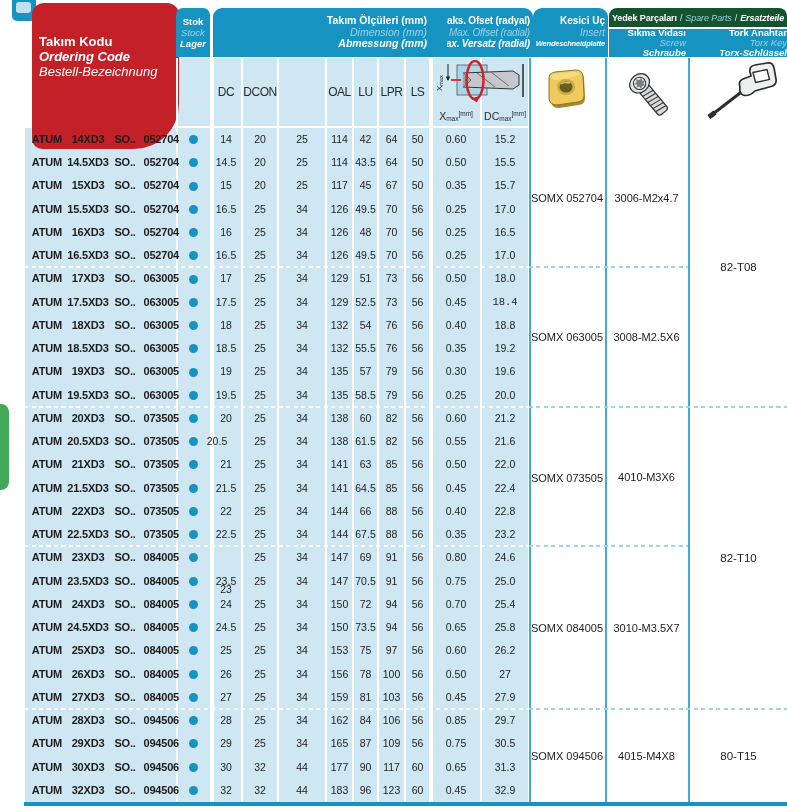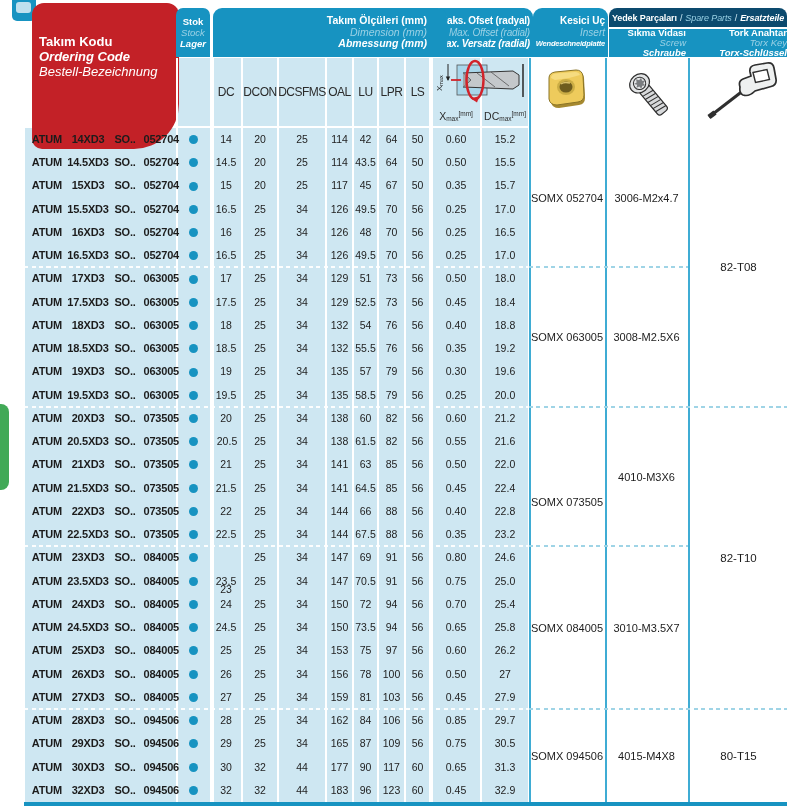--- a/index.html
+++ b/index.html
@@ -20,21 +20,21 @@
   
   .band{position:absolute;top:8px;height:49px;background:#1793C1;color:#fff;border-radius:9px 9px 0 0;display:flex;flex-direction:column;justify-content:center;font-size:10.5px;line-height:11.5px;z-index:2}
   .band .l1{font-weight:bold}
   .band .l2{font-style:italic;color:#9AD1E5}
   .band .l3{font-weight:bold;font-style:italic}
   .stok-band{left:176px;width:34px;align-items:center;font-size:9.5px;line-height:11px;border-radius:7px 7px 0 0}
   .dims-band{left:213px;width:214px;text-align:right;padding-right:20px}
   .offset-band{left:431px;width:99px;text-align:right;padding-right:3px;font-size:10px;letter-spacing:-0.2px}
   .insert-band{left:533px;width:72px;text-align:right;padding-right:3px;font-size:10px}
   .insert-band .l3{font-size:7.5px;letter-spacing:-0.2px}
-  .spare-strip{position:absolute;left:609px;top:8px;width:178px;height:19px;background:#0c4a6e;border-radius:8px 8px 0 0;color:#fff;font-size:9px;letter-spacing:-0.1px;display:flex;align-items:center;justify-content:center;gap:3px;z-index:2}
+  .spare-strip{position:absolute;left:609px;top:8px;width:178px;height:19px;background:#14532d;border-radius:8px 8px 0 0;color:#fff;font-size:9px;letter-spacing:-0.1px;display:flex;align-items:center;justify-content:center;gap:3px;z-index:2}
   .spare-strip .p1{font-weight:bold}
   .spare-strip .p2{font-style:italic;color:#9AD1E5}
   .spare-strip .p3{font-weight:bold;font-style:italic}
   .spare-strip .sep{color:#cfeaf4}
   .screw-band{left:609px;top:29px;width:77px;height:28px;border-radius:0;font-size:9.5px;line-height:10px;text-align:right;padding-right:4px}
   .torx-band{left:690px;top:29px;width:97px;height:28px;border-radius:0;font-size:9.5px;line-height:10px;text-align:right;padding-right:8px}
 
   
   .subheader-bg{position:absolute;left:176px;top:58px;width:352px;height:68px;background:#CEE7F2;z-index:1}
   .rows-bg{position:absolute;left:25px;top:128px;width:503px;height:674px;background:#CEE7F2;z-index:1}
@@ -185,21 +185,20 @@
     <line x1="11" y1="57" x2="46" y2="30" stroke="#2f2f2f" stroke-width="3"></line>
     <line x1="11" y1="57" x2="17" y2="52.5" stroke="#2f2f2f" stroke-width="5.2"></line>
     <path d="M42 27 Q40 21 45 19 L53 16 L52 12 Q51 6 57 5 L69 3 Q75 2 76 8 L78 19 Q79 25 73 26.5 L57 31 Q51 37 45 35 Q41 33 42 27 Z" fill="#EEF0F0" stroke="#2f2f2f" stroke-width="1.7"></path>
     <path d="M55 12.5 L69 9.5 L71.5 19.5 L57.5 22.5 Z" fill="#fff" stroke="#2f2f2f" stroke-width="1.4"></path>
   </svg>
 
   <div class="bottom-bar"></div>
 
 <div class="dim-label" style="left: 211px; width: 30px;">DC</div>
     <div class="dim-label" style="left: 243px; width: 34px;">DCON</div>
-    <div class="dim-label" style="left: 279px; width: 46px;">DCSFMS</div>
     <div class="dim-label" style="left: 327px; width: 25px;">OAL</div>
     <div class="dim-label" style="left: 354px; width: 23px;">LU</div>
     <div class="dim-label" style="left: 379px; width: 25px;">LPR</div>
     <div class="dim-label" style="left: 406px; width: 23px;">LS</div>
     <div class="vsep" style="left: 176px; width: 2px;"></div>
     <div class="vsep" style="left: 210px; width: 3.5px;"></div>
     <div class="vsep" style="left: 241px; width: 2px;"></div>
     <div class="vsep" style="left: 277px; width: 2px;"></div>
     <div class="vsep" style="left: 325px; width: 2px;"></div>
     <div class="vsep" style="left: 352px; width: 2px;"></div>
@@ -361,21 +360,21 @@
         <div class="dot"></div>
       </div>
       <div class="cell" style="left: 211px; width: 30px;">17.5</div>
       <div class="cell" style="left: 243px; width: 34px;">25</div>
       <div class="cell" style="left: 279px; width: 46px;">34</div>
       <div class="cell" style="left: 327px; width: 25px;">129</div>
       <div class="cell" style="left: 354px; width: 23px;">52.5</div>
       <div class="cell" style="left: 379px; width: 25px;">73</div>
       <div class="cell" style="left: 406px; width: 23px;">56</div>
       <div class="cell" style="left: 432px; width: 48px;">0.45</div>
-      <div class="cell" style="left: 482px; width: 46px;">18.4</div>
+      <div class="cell" style="left: 482px; width: 46px; font-family: Liberation Mono, monospace;">18.4</div>
     </div>
     <div class="row" style="top: 313.931px; height: 23.2414px; line-height: 23.2414px;">
       <div class="cell code-cell" style="line-height: 23.2414px;">
         <div class="cb">ATUM</div>
         <div class="cs">18XD3</div>
         <div class="cm">SO..</div>
         <div class="cn">063005</div>
       </div>
       <div class="cell stok-cell">
         <div class="dot"></div>
@@ -473,21 +472,21 @@
     <div class="row" style="top: 430.138px; height: 23.2414px; line-height: 23.2414px;">
       <div class="cell code-cell" style="line-height: 23.2414px;">
         <div class="cb">ATUM</div>
         <div class="cs">20.5XD3</div>
         <div class="cm">SO..</div>
         <div class="cn">073505</div>
       </div>
       <div class="cell stok-cell">
         <div class="dot"></div>
       </div>
-      <div class="cell" style="left: 212px; width: 30px;">20.5</div>
+      <div class="cell" style="left: 202px; width: 30px;">20.5</div>
       <div class="cell" style="left: 243px; width: 34px;">25</div>
       <div class="cell" style="left: 279px; width: 46px;">34</div>
       <div class="cell" style="left: 327px; width: 25px;">138</div>
       <div class="cell" style="left: 354px; width: 23px;">61.5</div>
       <div class="cell" style="left: 379px; width: 25px;">82</div>
       <div class="cell" style="left: 406px; width: 23px;">56</div>
       <div class="cell" style="left: 432px; width: 48px;">0.55</div>
       <div class="cell" style="left: 482px; width: 46px;">21.6</div>
     </div>
     <div class="row" style="top: 453.379px; height: 23.2414px; line-height: 23.2414px;">
@@ -791,21 +790,21 @@
       <div class="cell" style="left: 482px; width: 46px;">32.9</div>
     </div>
     <div class="grouplabel bold" style="left: 529px; width: 76px; top: 187.724px;">SOMX 052704</div>
     <div class="grouplabel" style="left: 605px; width: 83px; top: 187.724px;">3006-M2x4.7</div>
     <div class="dash on-blue" style="left: 24px; width: 505px; top: 266.448px;"></div>
     <div class="dash on-white" style="left: 529px; width: 159px; top: 266.448px;"></div>
     <div class="grouplabel bold" style="left: 529px; width: 76px; top: 327.172px;">SOMX 063005</div>
     <div class="grouplabel" style="left: 605px; width: 83px; top: 327.172px;">3008-M2.5X6</div>
     <div class="dash on-blue" style="left: 24px; width: 505px; top: 405.897px;"></div>
     <div class="dash on-white" style="left: 529px; width: 258px; top: 405.897px;"></div>
-    <div class="grouplabel bold" style="left: 529px; width: 76px; top: 492px;">SOMX 073505</div>
+    <div class="grouplabel bold" style="left: 529px; width: 76px; top: 468px;">SOMX 073505</div>
     <div class="grouplabel" style="left: 605px; width: 83px; top: 466.621px;">4010-M3X6</div>
     <div class="dash on-blue" style="left: 24px; width: 505px; top: 545.345px;"></div>
     <div class="dash on-white" style="left: 529px; width: 159px; top: 545.345px;"></div>
     <div class="grouplabel bold" style="left: 529px; width: 76px; top: 617.69px;">SOMX 084005</div>
     <div class="grouplabel" style="left: 605px; width: 83px; top: 617.69px;">3010-M3.5X7</div>
     <div class="dash on-blue" style="left: 24px; width: 505px; top: 708.034px;"></div>
     <div class="dash on-white" style="left: 529px; width: 258px; top: 708.034px;"></div>
     <div class="grouplabel bold" style="left: 529px; width: 76px; top: 745.517px;">SOMX 094506</div>
     <div class="grouplabel" style="left: 605px; width: 83px; top: 745.517px;">4015-M4X8</div>
     <div class="grouplabel" style="left: 690px; width: 97px; top: 257.448px; font-size: 11.5px;">82-T08</div>

